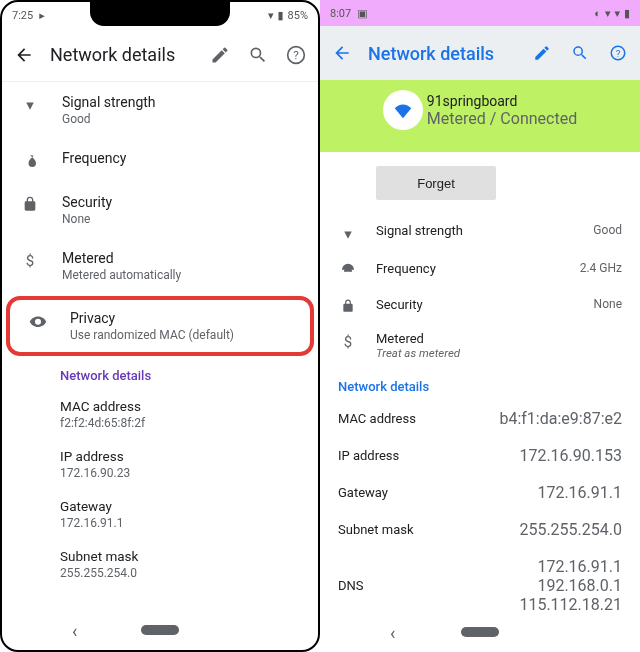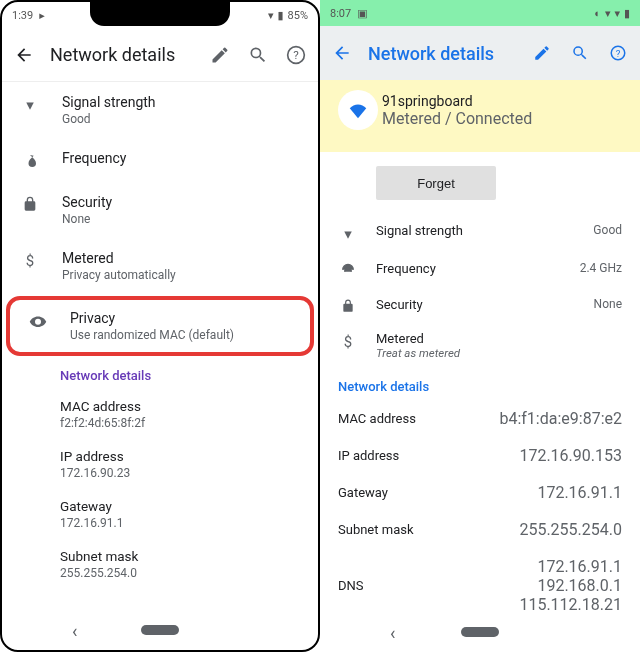--- a/index.html
+++ b/index.html
@@ -4,21 +4,21 @@
 <style>
   * { box-sizing: border-box; margin: 0; padding: 0; }
   body { font-family: Roboto, "Segoe UI", Arial, sans-serif; background: #fff; width: 640px; height: 652px; overflow: hidden; display: flex; }
   .phone { position: relative; width: 320px; height: 652px; display: flex; flex-direction: column; background: #fff; }
   .phone-left { border: 2px solid #000; border-radius: 18px; }
   .phone-right { border-radius: 0; }
   .notch { position: absolute; top: -2px; left: 50%; transform: translateX(-50%); width: 140px; height: 26px; background: #000; border-bottom-left-radius: 14px; border-bottom-right-radius: 14px; z-index: 5; }
   .statusbar { display: flex; justify-content: space-between; align-items: center; font-size: 11px; height: 26px; padding: 0 10px; }
   .sb-left { display: flex; gap: 6px; align-items: center; color: #555; }
   .sb-right { display: flex; gap: 4px; align-items: center; color: #555; }
-  .phone-right .statusbar { background: #86efac; }
+  .phone-right .statusbar { background: #f0abfc; }
   .header { display: flex; align-items: center; height: 54px; padding: 0 12px; gap: 16px; }
   .phone-left .header { border-bottom: 1px solid #eee; }
   .phone-right .header { background: #eceff1; }
   .hdr-title { font-size: 18px; color: #202124; flex: 1; }
   .phone-right .hdr-title { color: #1a73e8; font-weight: 500; }
   .hdr-icons { display: flex; gap: 18px; color: #5f6368; }
   .phone-right .hdr-icons { color: #1a73e8; }
   .icon { width: 20px; height: 20px; display: inline-flex; align-items: center; justify-content: center; }
   .content { flex: 1; overflow-y: auto; }
   .content::-webkit-scrollbar { width: 3px; }
@@ -27,21 +27,21 @@
   .row-icon { width: 20px; color: #5f6368; flex-shrink: 0; font-size: 15px; margin-top: 2px; display:flex; justify-content:center; }
   .row-body { flex: 1; }
   .row-title { font-size: 14px; color: #202124; }
   .row-sub { font-size: 12px; color: #5f6368; margin-top: 2px; }
   .highlight-box { border: 4px solid #e53935; border-radius: 14px; margin: 2px 4px; padding-top: 4px; padding-bottom: 4px; }
   .section-label { font-size: 13px; color: #673ab7; font-weight: 500; padding: 10px 18px 6px 58px; }
   .phone-right .section-label { color: #1a73e8; padding-left: 18px; }
   .detail-row { padding: 9px 18px 9px 58px; }
   .detail-row .row-title { font-size: 13.5px; }
   .detail-row .row-sub { font-size: 12px; }
-  .phone-right .network-banner { background: #fef9c3; padding: 10px 18px 22px; display: flex; align-items: center; gap: 4px; }
+  .phone-right .network-banner { background: #bef264; padding: 10px 18px 22px; display: flex; align-items: center; gap: 4px; justify-content: center; }
   .wifi-circle { width: 40px; height: 40px; border-radius: 50%; background: #fff; display: flex; align-items: center; justify-content: center; color: #1a73e8; font-size: 18px; }
   .nb-text .nb-title { font-size: 14px; color: #202124; }
   .nb-text .nb-sub { font-size: 16px; color: #5f6368; }
   .forget-btn { margin: 14px 18px 14px 56px; width: 120px; height: 34px; background: #e0e0e0; border: none; border-radius: 2px; font-size: 13px; color: #202124; display:flex; align-items:center; justify-content:center; }
   .kv-row { display: flex; justify-content: space-between; align-items: center; padding: 9px 18px 9px 56px; font-size: 13px; }
   .kv-row .k { color: #202124; }
   .kv-row .v { color: #5f6368; font-size: 16px; text-align: right; white-space: pre-line; }
   .right-row { display:flex; align-items:flex-start; padding: 9px 18px; gap: 18px; }
   .right-row .row-icon { width:20px; }
   .right-row .k { flex:1; font-size:13px; color:#202124; }
@@ -52,21 +52,21 @@
   .nav-back { font-size: 18px; color: #5f6368; position: absolute; left: 70px; }
   svg { display:block; }
 </style>
 </head>
 <body>
 
 <div class="phone phone-left">
   <div class="notch"></div>
   <div class="statusbar">
     <div class="sb-left">
-      <span>1:39</span>
+      <span>7:25</span>
       <span>▸</span>
     </div>
     <div class="sb-right">
       <span>▾</span>
       <span>▮</span>
       <span>85%</span>
     </div>
   </div>
   <div class="header">
     <span class="icon">
@@ -120,21 +120,21 @@
         </span>
       <div class="row-body">
           <div class="row-title">Security</div>
           <div class="row-sub">None</div>
         </div>
     </div>
     <div class="row">
       <span class="row-icon">$</span>
       <div class="row-body">
           <div class="row-title">Metered</div>
-          <div class="row-sub">Privacy automatically</div>
+          <div class="row-sub">Metered automatically</div>
         </div>
     </div>
     <div class="highlight-box">
       <div class="row" style="padding-top:6px;padding-bottom:6px;">
         <span class="row-icon">
             <svg width="18" height="18" viewBox="0 0 24 24">
               <path fill="#5f6368" d="M12 6C7 6 2.7 9.1 1 13c1.7 3.9 6 7 11 7s9.3-3.1 11-7c-1.7-3.9-6-7-11-7zm0 11a4 4 0 1 1 0-8 4 4 0 0 1 0 8z"></path>
             </svg>
           </span>
         <div class="row-body">

